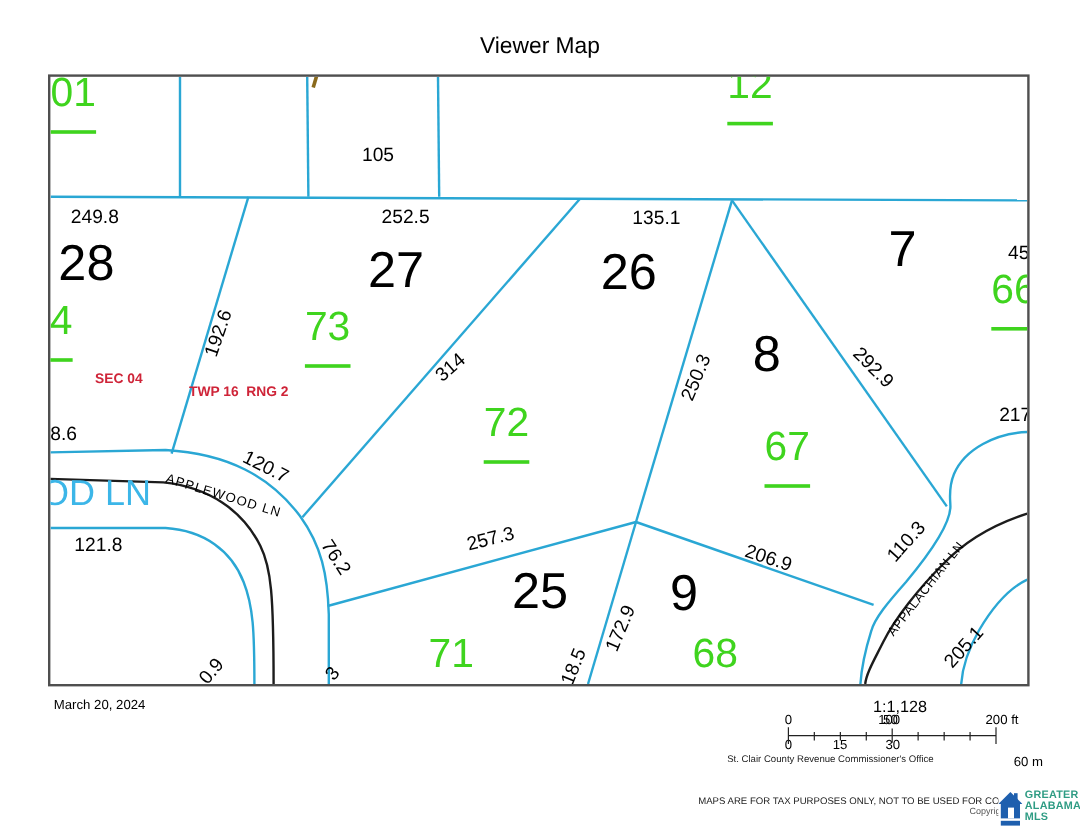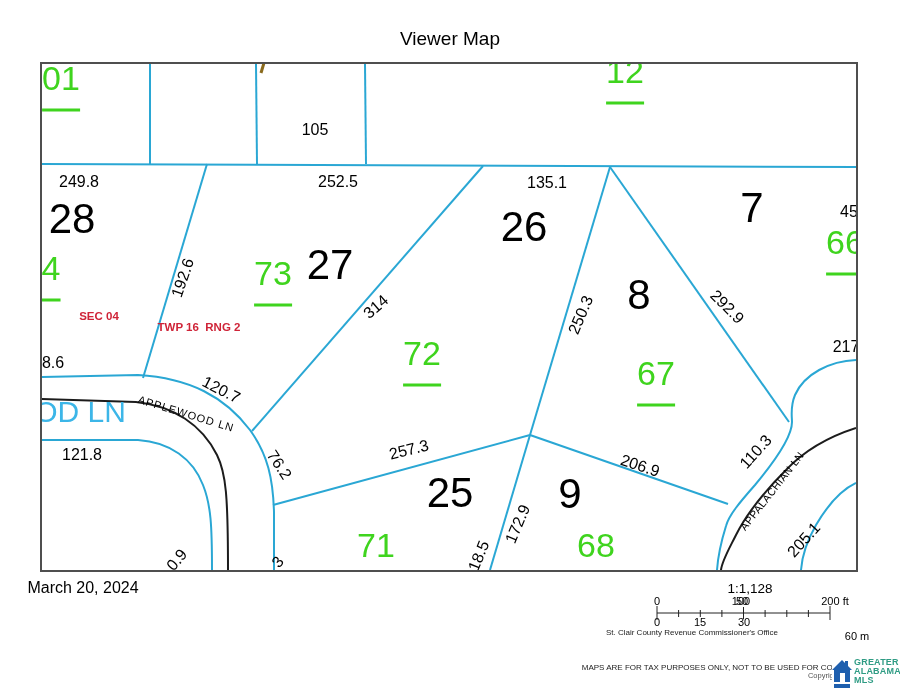--- a/index.html
+++ b/index.html
@@ -12,21 +12,21 @@
   .map svg{position:absolute;left:0;top:0;}
   .lbl{position:absolute;white-space:pre;line-height:1;color:#000;
        transform:translate(-50%,-50%) rotate(var(--r,0deg));}
   .g{color:#3fd41e;font-size:34px;border-bottom:3px solid currentColor;padding-bottom:14px;}
   .n{font-size:42px;}
   .d{font-size:16px;}
   .r{font-size:11.5px;font-weight:700;color:#cf2438;}
   .stbig{font-size:30px;color:#3cb6e8;}
   .st{font-size:11px;letter-spacing:1px;}
   .st2{font-size:10.5px;letter-spacing:.5px;}
-  .f12{font-size:16px;}
+  .f12{font-size:11px;}
   .f13{font-size:13.5px;}
   .f11{font-size:11px;}
   .f8{font-size:8px;color:#222;}
   .f75{font-size:7.5px;color:#555;}
   .scalebar{position:absolute;left:650px;top:603px;}
   .logo{position:absolute;left:832px;top:658px;display:flex;gap:2px;align-items:flex-start;background:#fff;}
   .logo-text{font-size:9px;font-weight:700;color:#2f9c84;line-height:9px;letter-spacing:.2px;}
 </style>
 </head>
 <body>
@@ -68,21 +68,21 @@
       <div class="lbl g" style="left: 583px; top: 15px;">12</div>
       <div class="lbl g" style="left: 9px; top: 212px;">4</div>
       <div class="lbl g" style="left: 231px; top: 217px;">73</div>
       <div class="lbl g" style="left: 380px; top: 297px;">72</div>
       <div class="lbl g" style="left: 614px; top: 317px;">67</div>
       <div class="lbl g" style="left: 803px; top: 186px;">66</div>
       <div class="lbl g" style="left: 52px; top: 528px; text-decoration: underline;">81</div>
       <div class="lbl g" style="left: 334px; top: 489px;">71</div>
       <div class="lbl g" style="left: 554px; top: 489px;">68</div>
       <div class="lbl n" style="left: 30px; top: 155px;">28</div>
-      <div class="lbl n" style="left: 288px; top: 161px; margin-top: 40px;">27</div>
+      <div class="lbl n" style="left: 288px; top: 161px;">27</div>
       <div class="lbl n" style="left: 482px; top: 163px;">26</div>
       <div class="lbl n" style="left: 710px; top: 144px;">7</div>
       <div class="lbl n" style="left: 597px; top: 231px;">8</div>
       <div class="lbl n" style="left: 408px; top: 429px;">25</div>
       <div class="lbl n" style="left: 528px; top: 430px;">9</div>
       <div class="lbl d" style="left: 273px; top: 66px;">105</div>
       <div class="lbl d" style="left: 37px; top: 118px;">249.8</div>
       <div class="lbl d" style="left: 296px; top: 118px;">252.5</div>
       <div class="lbl d" style="left: 505px; top: 119px;">135.1</div>
       <div class="lbl d" style="left: 807px; top: 115px; margin-top: 33px;">45</div>

